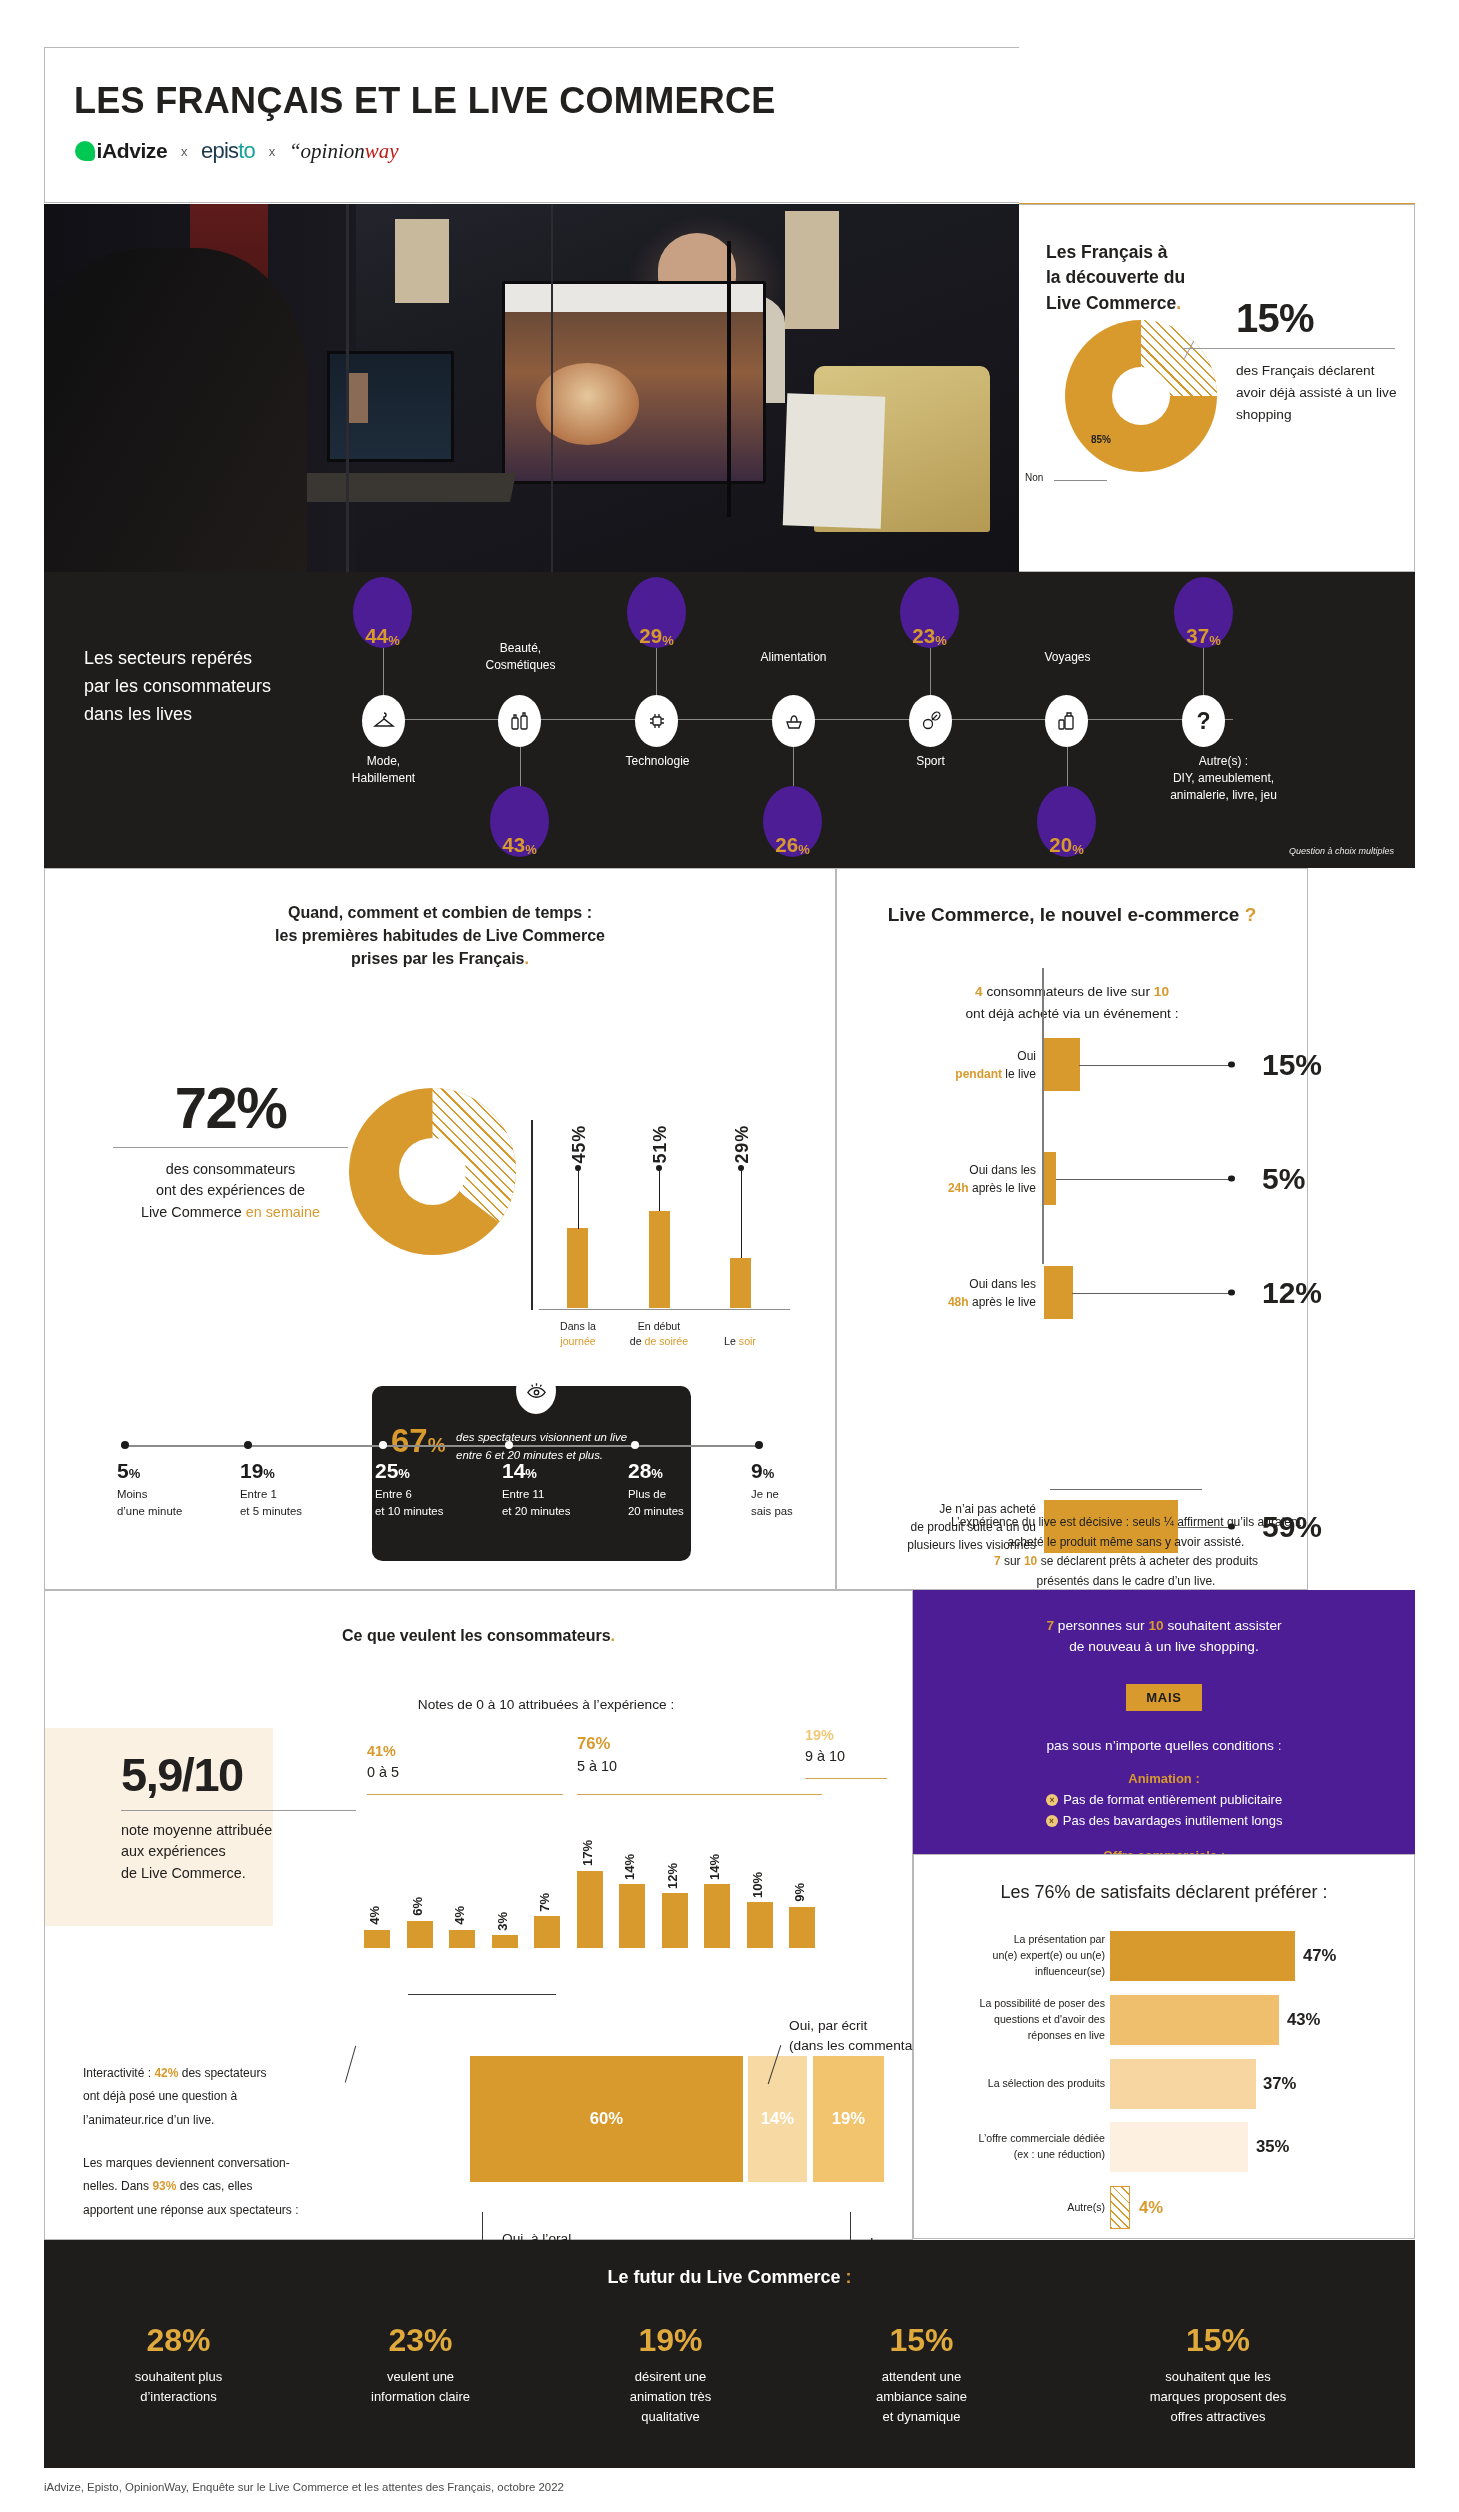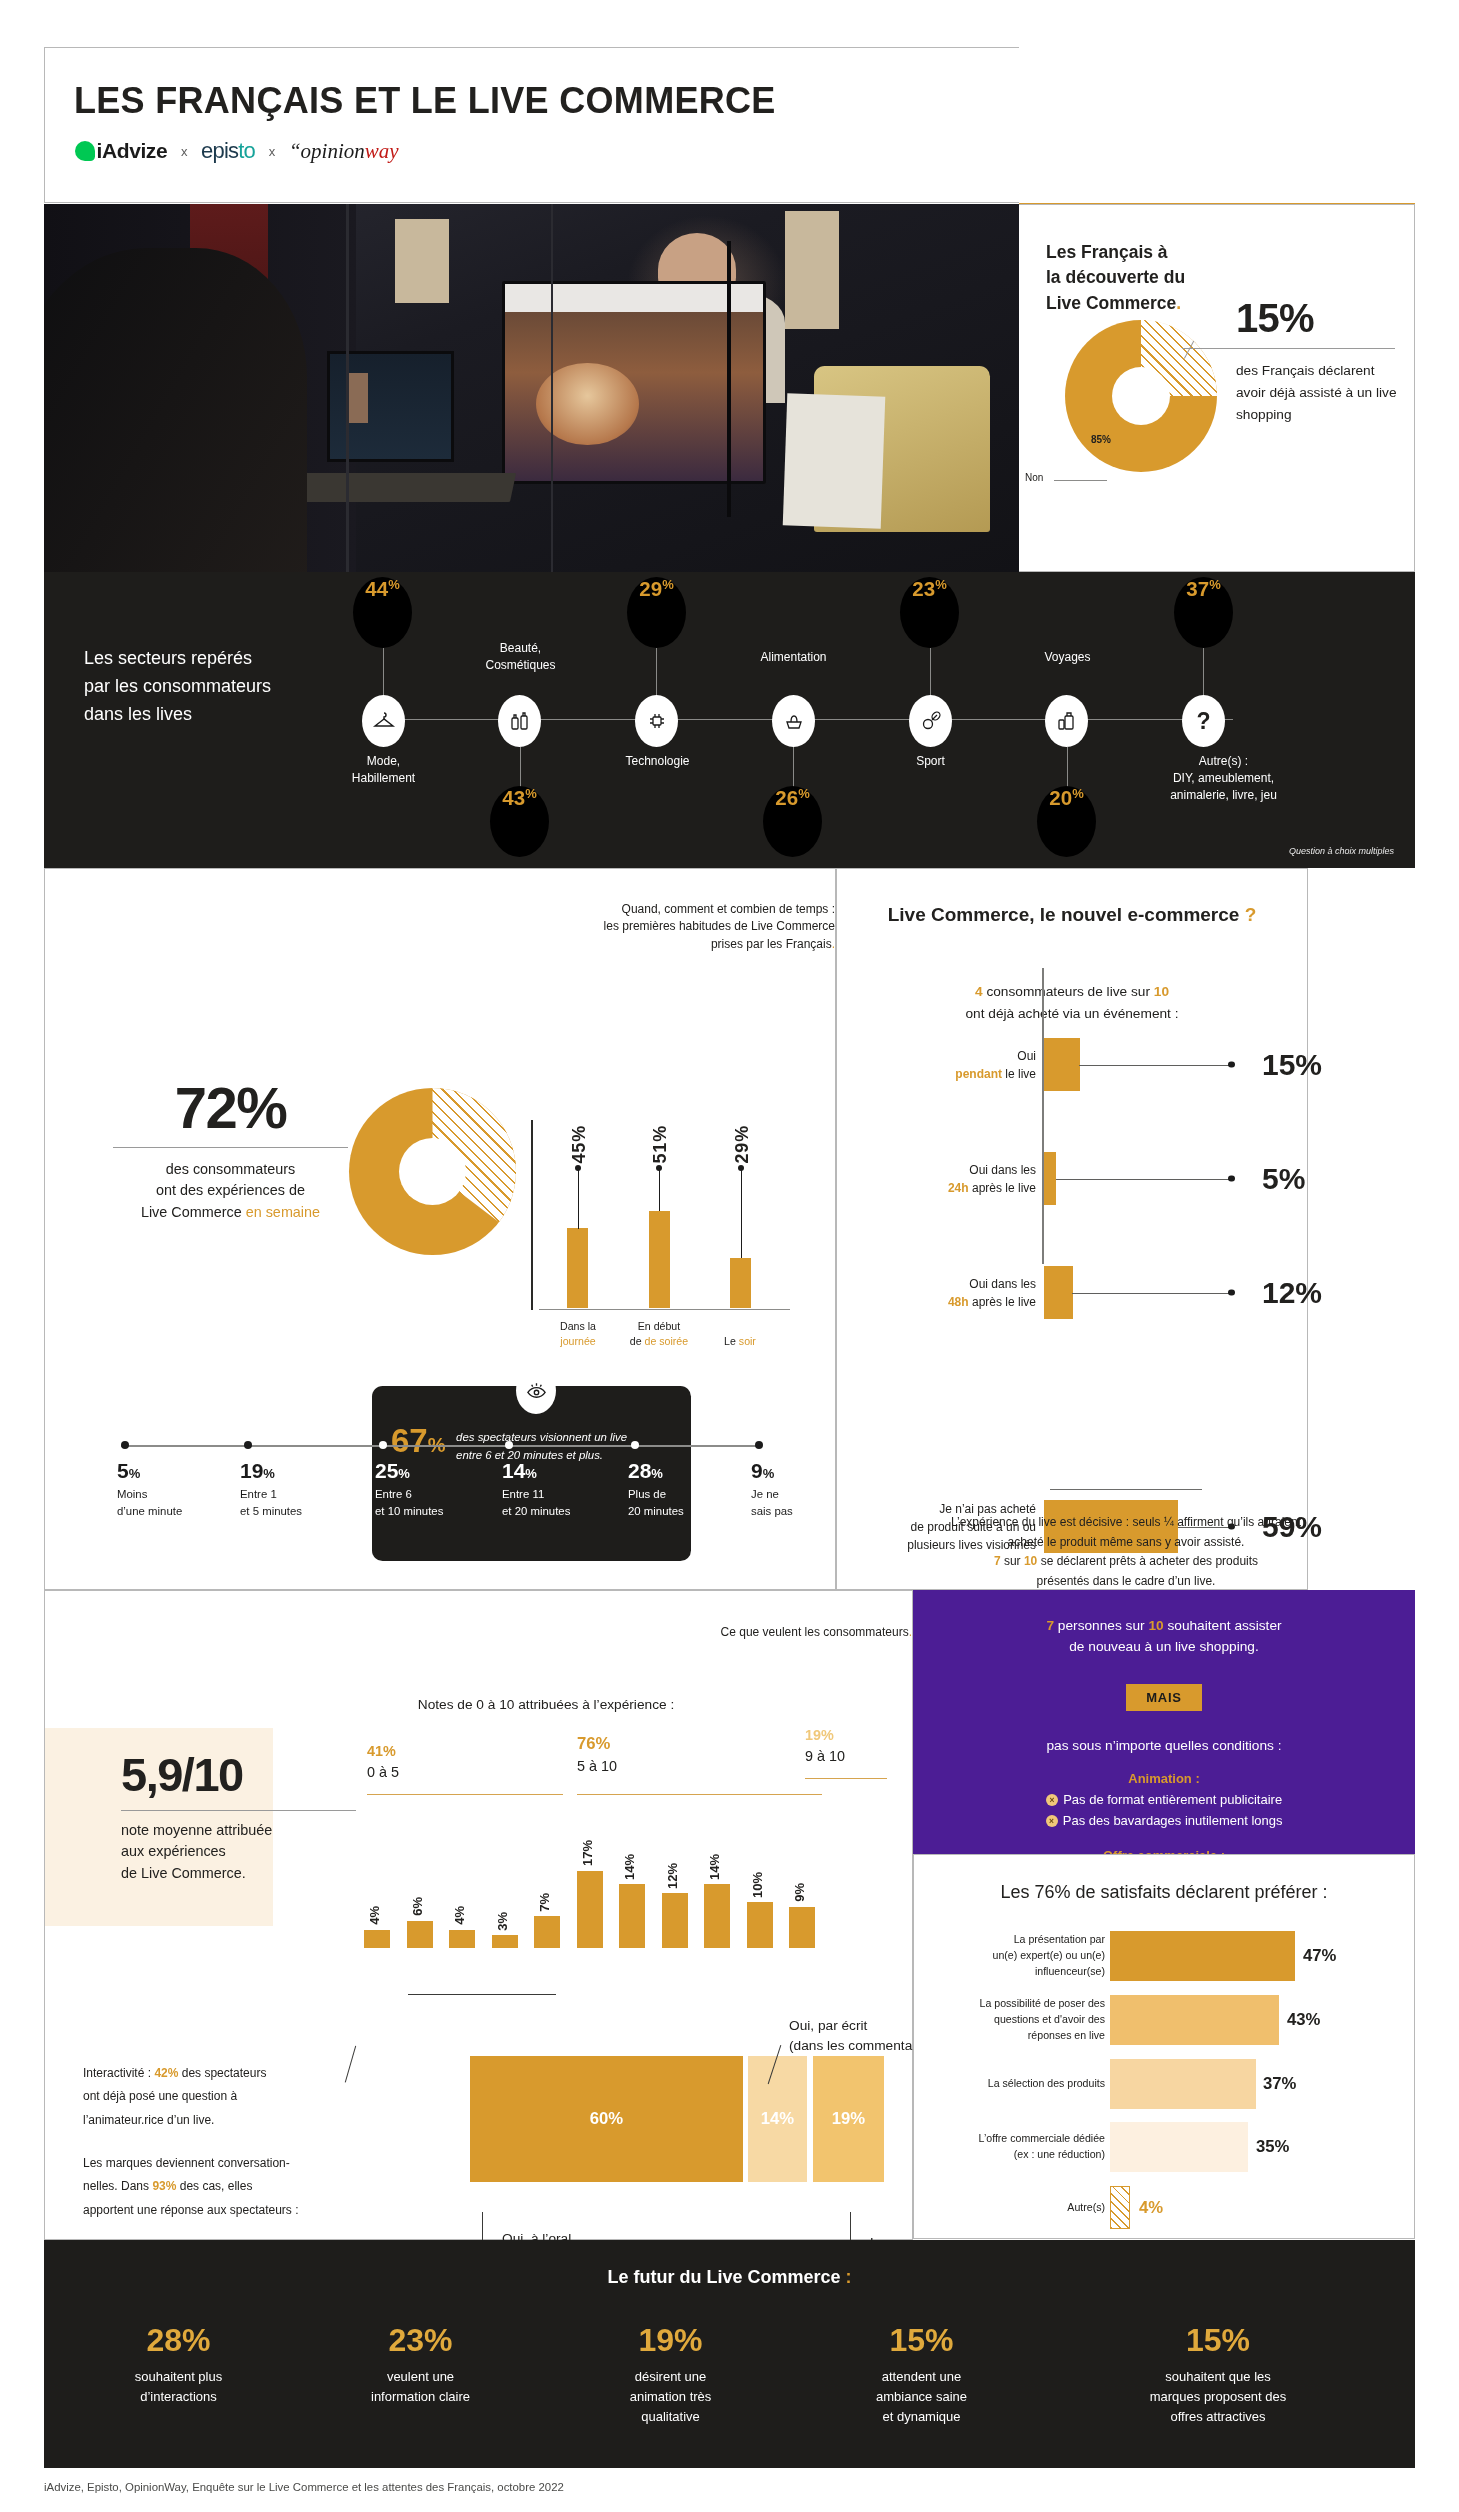--- a/index.html
+++ b/index.html
@@ -60,33 +60,33 @@
   .pole { width:2.3px; height:100%; background:#2b2b31; top:0;}
   .stand { width:4.6px; background:#0a0a0c; top:10%; height:75%;}
 
   
   .sectors { position:absolute; left:44px; top:572px; width:1371px; height:296px; background:#1e1d1b; }
   .sectors-title { position:absolute; left:40px; top:73px; color:#fff; font-size:18px; line-height:1.55; width:198px;}
   .sector-line { position:absolute; left:357px; top:147px; width:832px; height:0.8px; background:#8a8a88;}
   .node { position:absolute; width:43px; height:52px; border-radius:50%; background:#ffffff;
           display:flex; align-items:center; justify-content:center; }
   .node svg { width:24px; height:24px; }
-  .bub { position:absolute; width:59px; height:71px; border-radius:50%; background:#000000;
-         display:flex; align-items:flex-start; justify-content:center;
+  .bub { position:absolute; width:59px; height:71px; border-radius:50%; background:#4c1d95;
+         display:flex; align-items:flex-end; justify-content:center;
          color:#d89a2d; font-weight:bold; font-size:20.5px; }
   .bub .pc { font-size:13px; }
   .stem { position:absolute; width:0.8px; background:#8a8a88;}
   .slabel { position:absolute; color:#fff; font-size:12px; text-align:center; line-height:1.4; width:137px;}
   .mcq { position:absolute; right:21px; bottom:12px; color:#fff; font-size:9px; font-style:italic; opacity:.9;}
 
   
   .panel { position:absolute; background:#fff; border:0.8px solid #b8b8b8; }
   .p-left { left:44px; top:868px; width:792px; height:722px; }
   .p-right { left:836px; top:868px; width:472px; height:722px; }
-  .p-title { text-align:right; font-size:12px; font-weight:normal; line-height:1.45; }
+  .p-title { text-align:center; font-size:16px; font-weight:bold; line-height:1.45; }
   .accent { color:#d89a2d; }
 
   .stat72 { position:absolute; left:68px; top:205px; width:235px; text-align:center;}
   .stat72 .big { font-size:58px; font-weight:bold; letter-spacing:-1.5px;}
   .stat72 hr { border:none; border-top:1.5px solid #9a9a9a; margin:6px 0 10.6px;}
   .stat72 .sub { font-size:14.4px; line-height:1.5;}
 
   .donut { position:absolute; border-radius:50%; }
   .donut .hole { position:absolute; border-radius:50%; background:#fff; }
 

